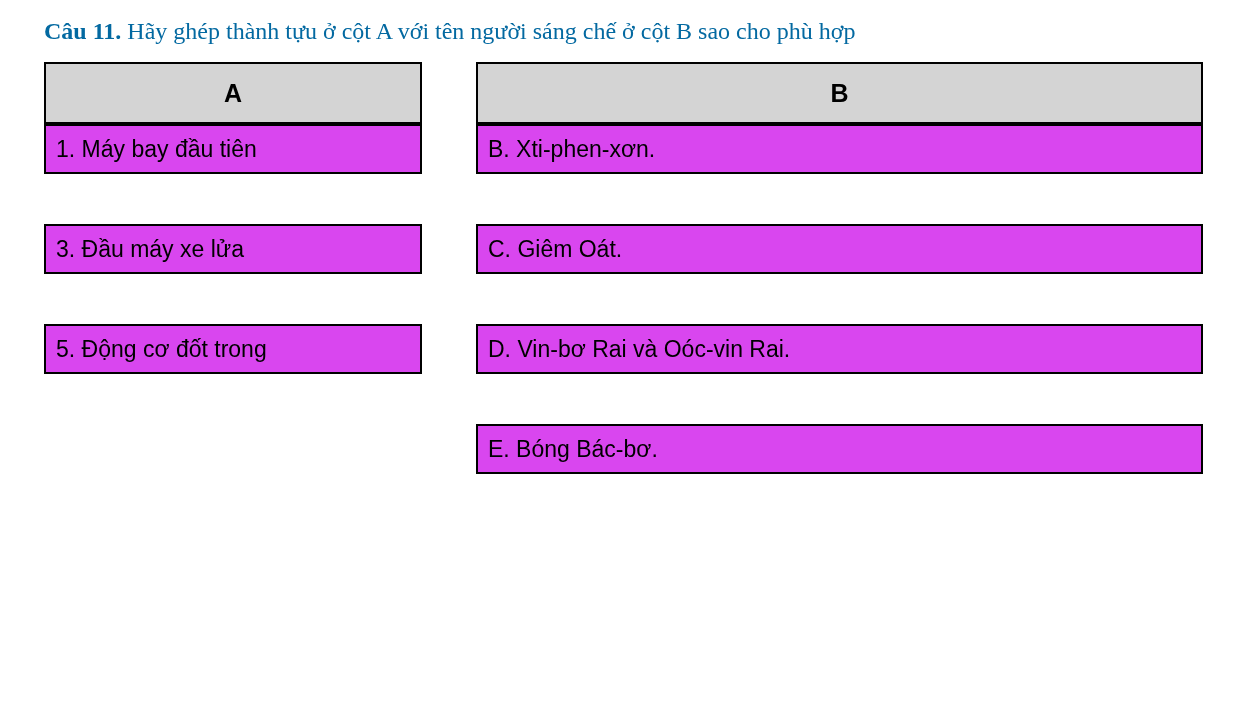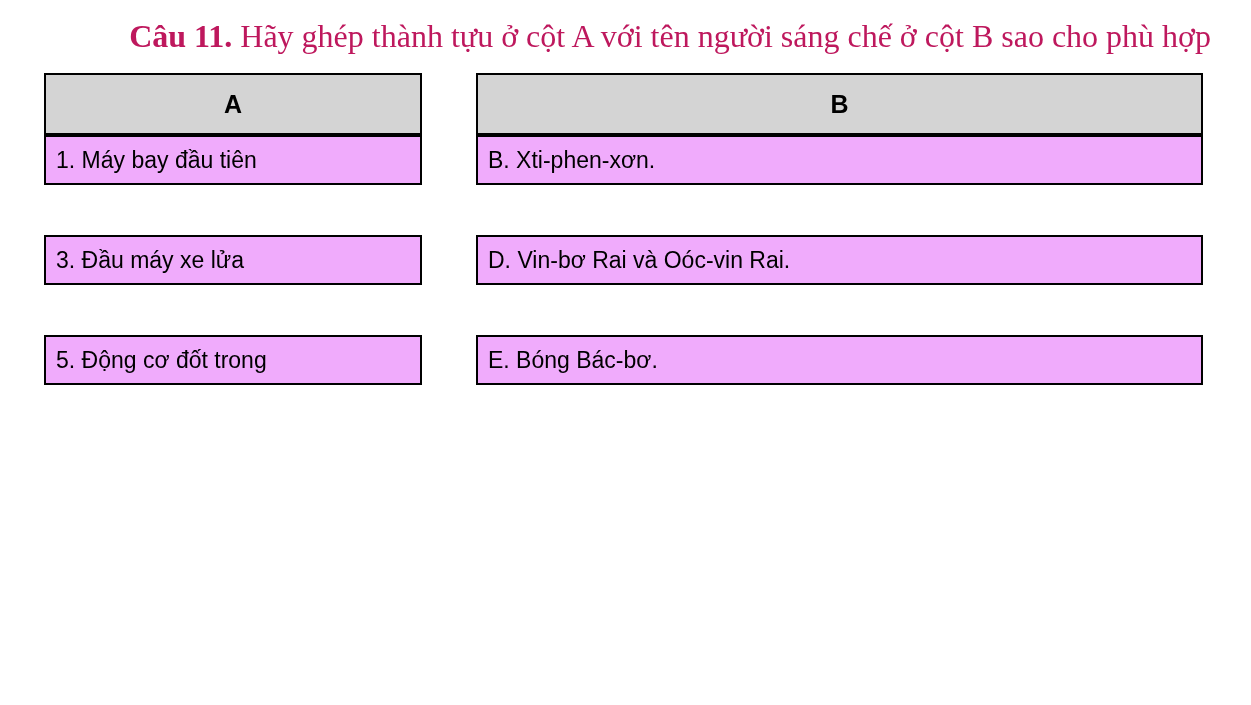--- a/index.html
+++ b/index.html
@@ -16,24 +16,23 @@
   }
   .page {
     position: relative;
     width: 1251px;
     height: 705px;
     box-sizing: border-box;
     padding: 14px 40px 0 44px;
   }
   .question {
     font-family: "Liberation Serif", serif;
-    font-size: 32px;
+    font-size: 24px;
     line-height: 1.42;
-    color: #be185d;
-    text-align: right;
+    color: #0369a1;
   }
   .question .qlabel {
     font-weight: bold;
   }
   .qline2 {
     padding-left: 46px;
   }
   .columns {
     display: flex;
     flex-direction: row;
@@ -61,21 +60,21 @@
     align-items: center;
     justify-content: center;
     font-family: "Liberation Sans", sans-serif;
     font-size: 25px;
     font-weight: bold;
     color: #000;
   }
   .item-cell {
     box-sizing: border-box;
     border: 2px solid #000;
-    background: #f0abfc;
+    background: #d946ef;
     height: 50px;
     display: flex;
     align-items: center;
     padding-left: 10px;
     font-family: "Liberation Sans", sans-serif;
     font-size: 23px;
     color: #000;
   }
   .col-a .item-cell:first-of-type,
   .col-b .item-cell:first-of-type {
@@ -102,18 +101,19 @@
       <div class="item-cell">1. Máy bay đầu tiên</div>
       <div class="item-cell">3. Đầu máy xe lửa</div>
       <div class="item-cell">5. Động cơ đốt trong</div>
     </div>
 
     <div class="col-gap"></div>
 
     <div class="col-b">
       <div class="header-cell">B</div>
       <div class="item-cell">B. Xti-phen-xơn.</div>
+      <div class="item-cell">C. Giêm Oát.</div>
       <div class="item-cell">D. Vin-bơ Rai và Oóc-vin Rai.</div>
       <div class="item-cell">E. Bóng Bác-bơ.</div>
     </div>
 
   </div>
 </div>
 
 </body></html>

